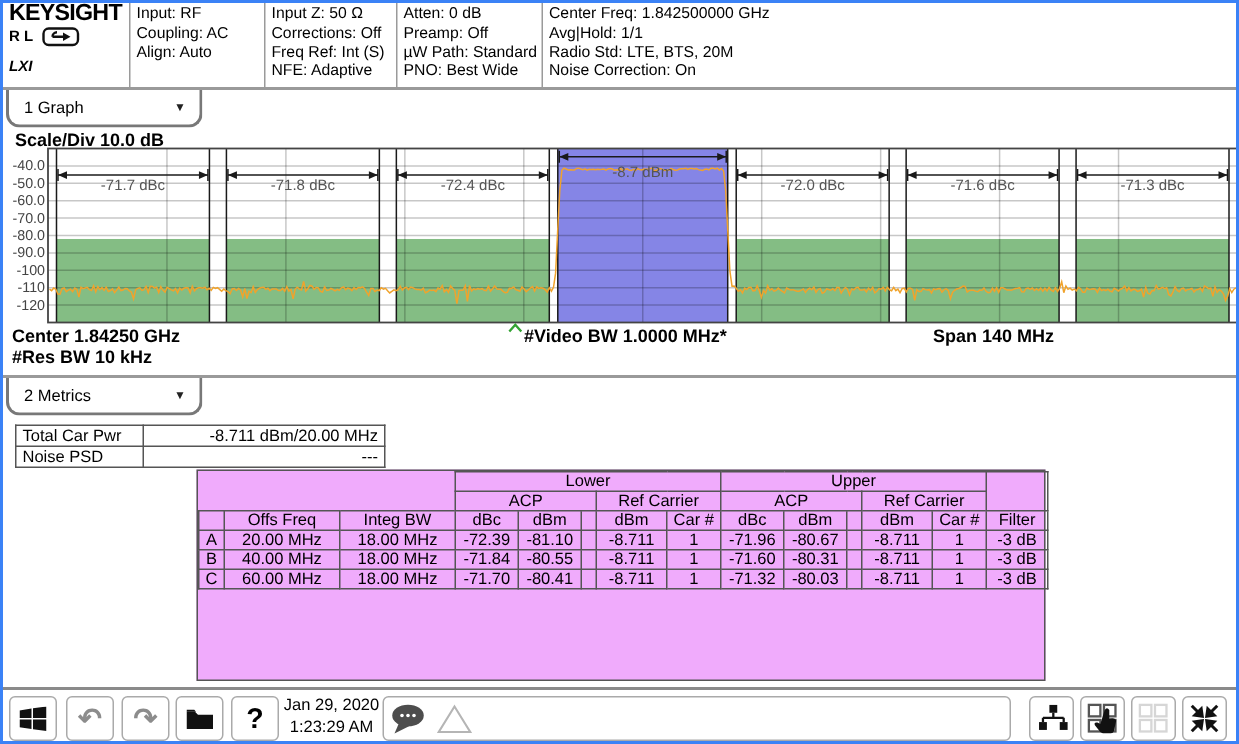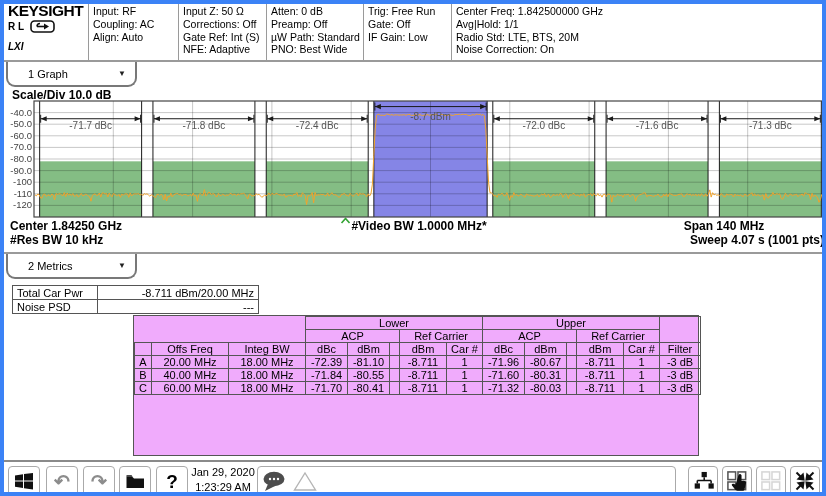--- a/index.html
+++ b/index.html
@@ -1,31 +1,31 @@
 <!DOCTYPE html>
 <html><head>
 <meta charset="utf-8">
 <style>
   html,body{margin:0;padding:0;background:#e8e8e8;}
-  .app{position:relative;width:826px;height:496px;background:#fff;border:4px solid #3b82f6;
+  .app{position:relative;width:826px;height:496px;background:#fff;border:2px solid #3b82f6;
        box-sizing:border-box;overflow:hidden;font-family:"Liberation Sans",sans-serif;color:#000;}
   
   .top-header{position:absolute;left:0;top:0;width:100%;height:58px;display:flex;
               border-bottom:2px solid #9a9a9a;box-sizing:border-box;background:#fff;}
   .hdr-col{box-sizing:border-box;border-right:1px solid #9a9a9a;padding:1px 4px;
            font-size:10.5px;line-height:12.8px;white-space:nowrap;overflow:hidden;}
   .hdr-col:last-child{border-right:none;flex:1;}
   .w-logo{width:85px;} .w-c1{width:90px;} .w-c2{width:88px;} .w-c3{width:97px;} .w-c4{width:88px;}
   .brand{font-weight:bold;font-size:15.5px;letter-spacing:-0.5px;}
   .rl-row{display:flex;align-items:center;gap:6px;font-weight:bold;font-size:10px;margin-top:2px;}
   .lxi{font-style:italic;font-weight:bold;font-size:10px;margin-top:6px;}
   
   .tab{position:absolute;left:2px;width:131px;height:25px;border:2px solid #787878;border-top:none;
        border-radius:0 0 9px 9px;background:#fff;display:flex;align-items:center;
-       justify-content:space-between;padding:0 9px 0 20px;box-sizing:border-box;font-size:11px;z-index:5;}
+       justify-content:space-between;padding:0 9px 0 10px;box-sizing:border-box;font-size:11px;z-index:5;}
   .tab .caret{font-size:8px;color:#222;}
   
   .bold-annot{position:absolute;font-size:12px;font-weight:bold;white-space:nowrap;}
   .gw-divider{position:absolute;left:0;top:248px;width:100%;height:2px;background:#9a9a9a;}
   
   .summary{position:absolute;left:8px;top:281px;border-collapse:collapse;font-size:11px;}
   .summary td{border:1px solid #555;height:13px;padding:0 4px;}
   .summary .lab{width:76px;text-align:left;}
   .summary .val{width:152px;text-align:right;}
   
@@ -71,33 +71,28 @@
       <div class="lxi">LXI</div>
     </div>
     <div class="hdr-col w-c1">
         <div>Input: RF</div>
         <div>Coupling: AC</div>
         <div>Align: Auto</div>
       </div>
     <div class="hdr-col w-c2">
         <div>Input Z: 50 Ω</div>
         <div>Corrections: Off</div>
-        <div>Gate Ref: Int (S)</div>
+        <div>Freq Ref: Int (S)</div>
         <div>NFE: Adaptive</div>
       </div>
     <div class="hdr-col w-c3">
         <div>Atten: 0 dB</div>
         <div>Preamp: Off</div>
         <div>µW Path: Standard</div>
         <div>PNO: Best Wide</div>
-      </div>
-    <div class="hdr-col w-c4">
-        <div>Trig: Free Run</div>
-        <div>Gate: Off</div>
-        <div>IF Gain: Low</div>
       </div>
     <div class="hdr-col">
         <div>Center Freq: 1.842500000 GHz</div>
         <div>Avg|Hold: 1/1</div>
         <div>Radio Std: LTE, BTS, 20M</div>
         <div>Noise Correction: On</div>
       </div>
   </div>
 
   <div class="tab" style="top:58px">
@@ -200,22 +195,21 @@
       <polygon points="482.14285714285717,7.567999999999996 476.14285714285717,4.967999999999996 476.14285714285717,10.167999999999996" fill="#1a1a1a"></polygon>
       <line x1="370.8571428571429" y1="3.567999999999996" x2="370.8571428571429" y2="11.567999999999996" stroke="#1a1a1a" stroke-width="1"></line>
       <line x1="482.14285714285717" y1="3.567999999999996" x2="482.14285714285717" y2="11.567999999999996" stroke="#1a1a1a" stroke-width="1"></line>
       <text x="426.5" y="21.312000000000005" text-anchor="middle" font-size="10" fill="#555" font-family="Liberation Sans,sans-serif">-8.7 dBm</text>
       <polyline points="337.5357142857143,124 341.5357142857143,119.5 345.5357142857143,124" fill="none" stroke="#33a333" stroke-width="1.6"></polyline>
     </svg>
 
   <div class="bold-annot" style="left:6px;top:215px">Center 1.84250 GHz</div>
   <div class="bold-annot" style="left:6px;top:229px">#Res BW 10 kHz</div>
   <div class="bold-annot" style="left:315px;top:215px;width:200px;text-align:center">#Video BW 1.0000 MHz*</div>
-  <div class="bold-annot" style="left:620px;top:215px;width:200px;text-align:center">Span 140 MHz</div>
-  <div class="bold-annot" style="left:570px;top:229px;width:250px;text-align:right">Sweep 4.07 s  (1001 pts)</div>
+  <div class="bold-annot" style="left:620px;top:215px;width:200px;text-align:left">Span 140 MHz</div>
 
   <div class="gw-divider"></div>
 
   <div class="tab" style="top:250px">
     <span>2 Metrics</span>
     <span class="caret">▼</span>
   </div>
 
   <table class="summary">
     <tbody>

